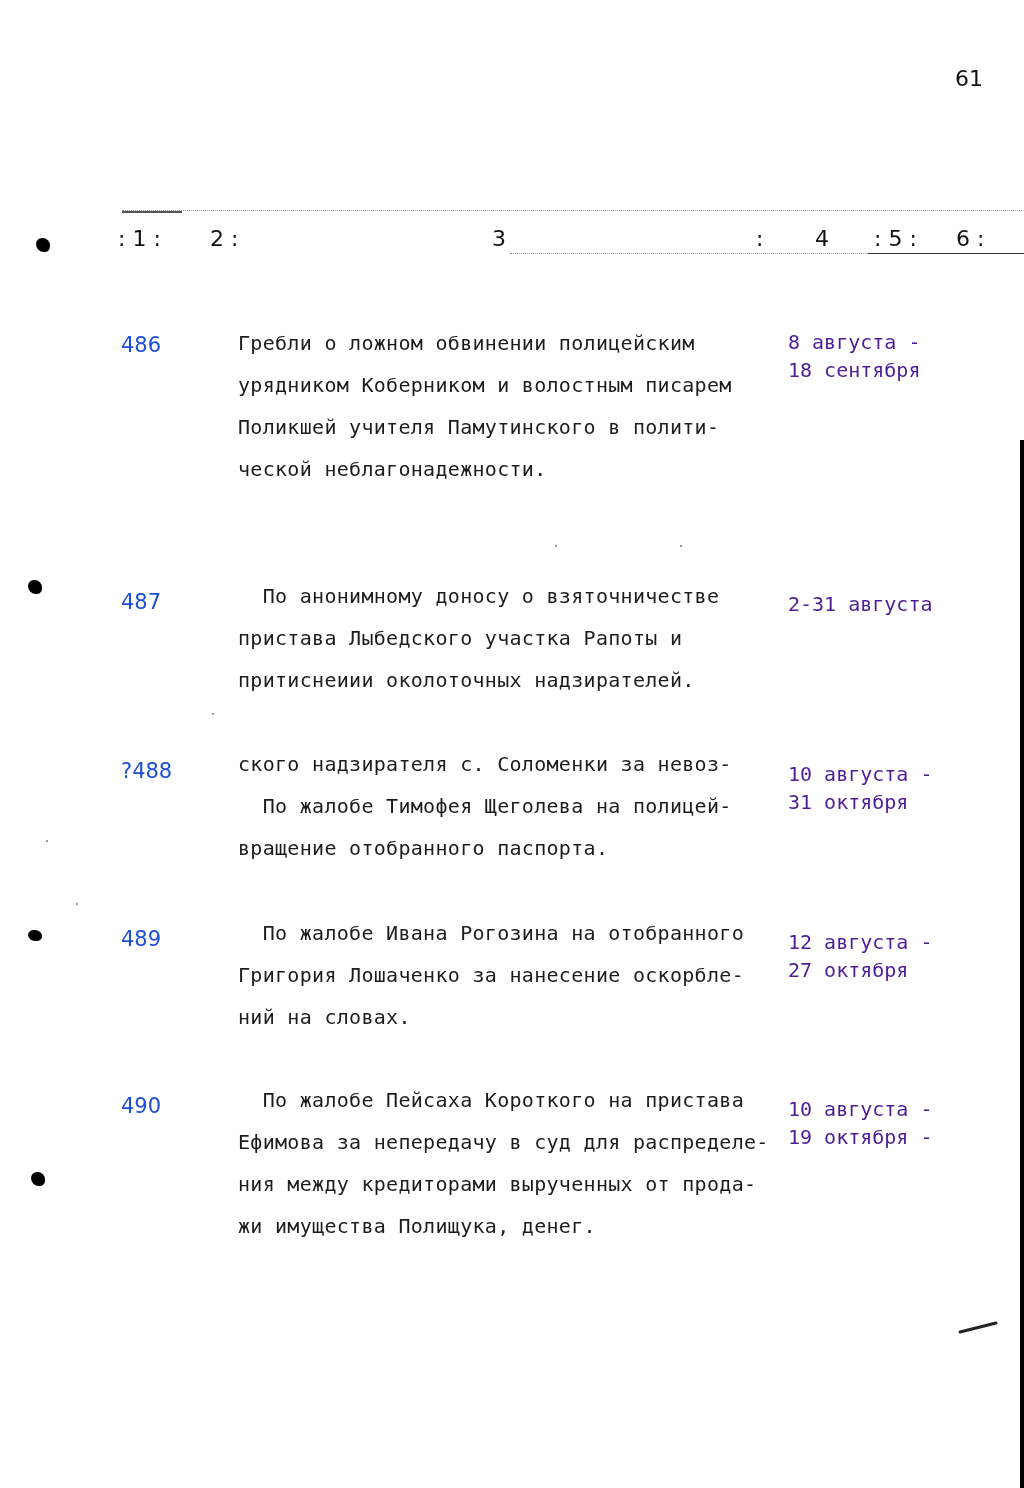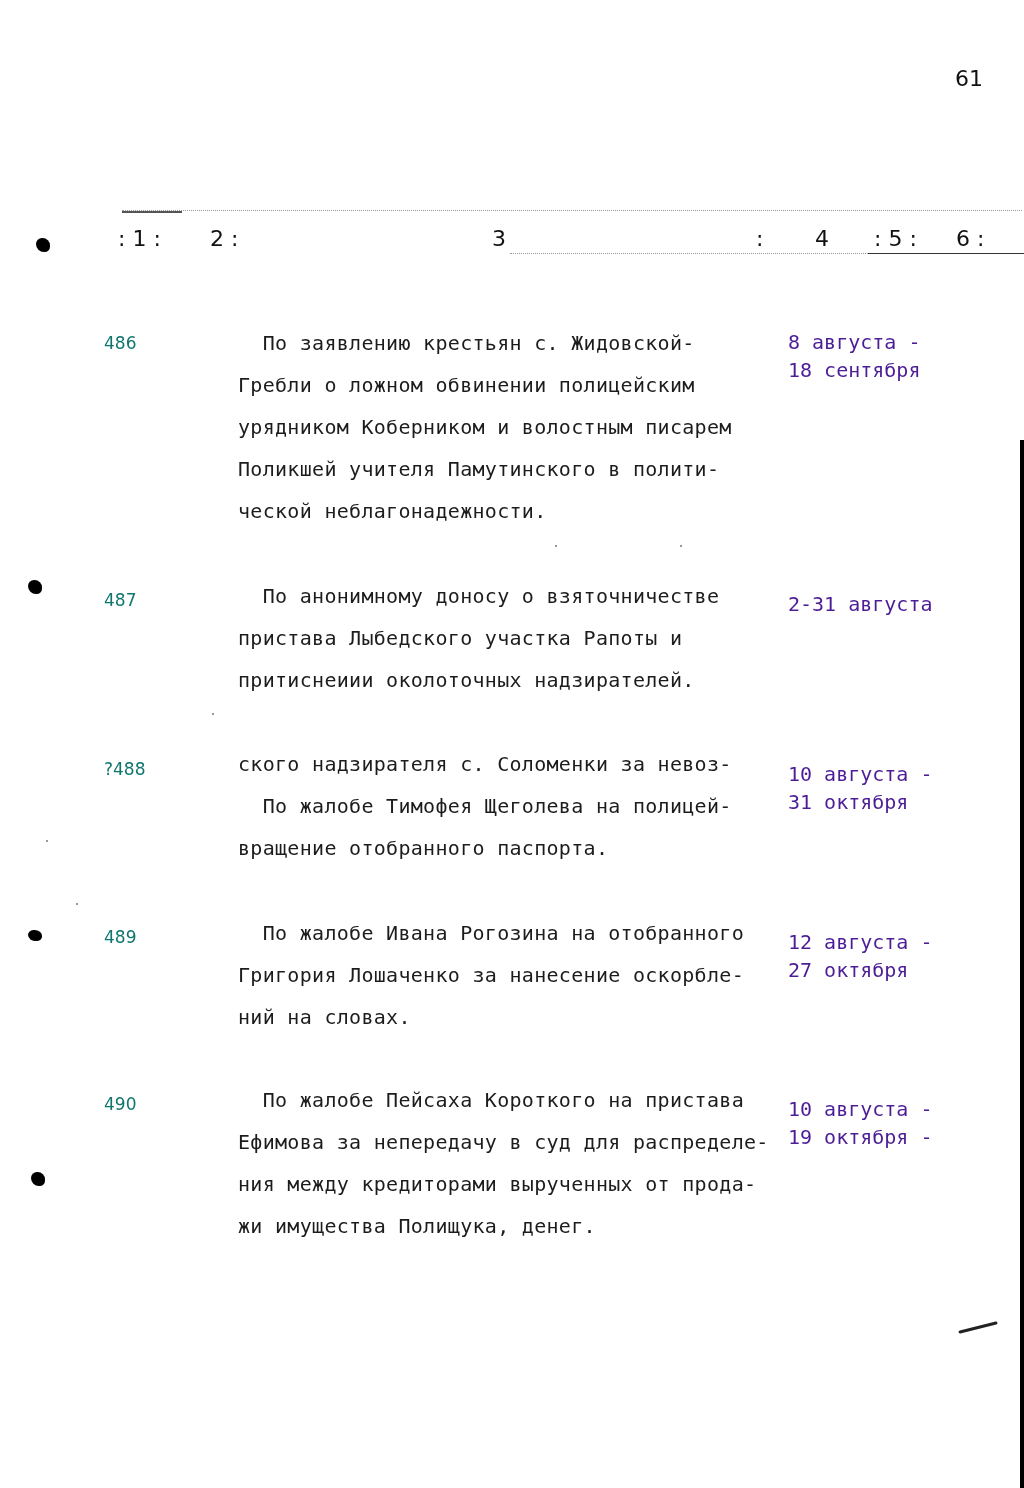--- a/index.html
+++ b/index.html
@@ -8,21 +8,21 @@
     font-family: "DejaVu Sans Mono", "Liberation Mono", monospace; color: #1a1a1a;
   }
   .page-number { position: absolute; left: 955px; top: 66px; font-family: "DejaVu Sans", sans-serif; font-size: 22px; color: #111; }
   .header-rule-top { position: absolute; left: 122px; top: 210px; width: 900px; height: 0; border-top: 1px dotted #9a9a9a; }
   .header-rule-top-dark { position: absolute; left: 122px; top: 211px; width: 60px; height: 2px; background: #555; }
   .header-row { position: absolute; top: 226px; left: 0; width: 1024px; height: 30px; font-family: "DejaVu Sans", sans-serif; font-size: 22px; color: #111; }
   .header-row span { position: absolute; top: 0; }
   .header-rule-bottom { position: absolute; left: 510px; top: 253px; width: 360px; height: 0; border-top: 1px dotted #9a9a9a; }
   .header-rule-bottom-solid { position: absolute; left: 868px; top: 253px; width: 156px; height: 1px; background: #333; }
 
-  .entry-num { position: absolute; left: 104px; font-family: "DejaVu Sans", sans-serif; font-size: 17px; color: #0f766e; }
+  .entry-num { position: absolute; left: 121px; font-family: "DejaVu Sans", sans-serif; font-size: 21px; color: #1d4ed8; }
   .entry-text { position: absolute; left: 238px; width: 560px; font-size: 20px; line-height: 42px; letter-spacing: 0.3px; color: #1c1c1c; white-space: pre; }
   .entry-date { position: absolute; left: 788px; font-size: 20px; line-height: 28px; color: #4c1d95; white-space: pre; }
 
   .hole { position: absolute; width: 14px; height: 14px; background: #000; border-radius: 45% 55% 40% 60%; }
   .right-border { position: absolute; left: 1020px; top: 440px; width: 4px; height: 1048px; background: #000; }
   .pen-mark { position: absolute; left: 958px; top: 1326px; width: 40px; height: 3px; background: #222; transform: rotate(-14deg); border-radius: 2px; }
   .speck { position: absolute; width: 2px; height: 2px; background: #777; border-radius: 50%; }
 </style>
 </head>
 <body>
@@ -42,21 +42,21 @@
       <span style="left:815px">4</span>
       <span style="left:874px">: 5 :</span>
       <span style="left:956px">6 :</span>
     </div>
     <div class="header-rule-bottom"></div>
     <div class="header-rule-bottom-solid"></div>
   </div>
 
   <div>
     <div class="entry-num" style="top:333px">486</div>
-    <div class="entry-text" style="top:322px"><div>  По заявлению крестьян с. Жидовской-</div><div>Гребли о ложном обвинении полицейским</div><div>урядником Коберником и волостным писарем</div><div>Поликшей учителя Памутинского в полити-</div><div>ческой неблагонадежности.</div></div>
+    <div class="entry-text" style="top:322px"><div>Гребли о ложном обвинении полицейским</div><div>урядником Коберником и волостным писарем</div><div>Поликшей учителя Памутинского в полити-</div><div>ческой неблагонадежности.</div></div>
     <div class="entry-date" style="top:328px">8 августа -
 18 сентября</div>
   </div>
 
   <div>
     <div class="entry-num" style="top:590px">487</div>
     <div class="entry-text" style="top:575px"><div>  По анонимному доносу о взяточничестве</div><div>пристава Лыбедского участка Рапоты и</div><div>притиснеиии околоточных надзирателей.</div></div>
     <div class="entry-date" style="top:590px">2-31 августа</div>
   </div>
 

